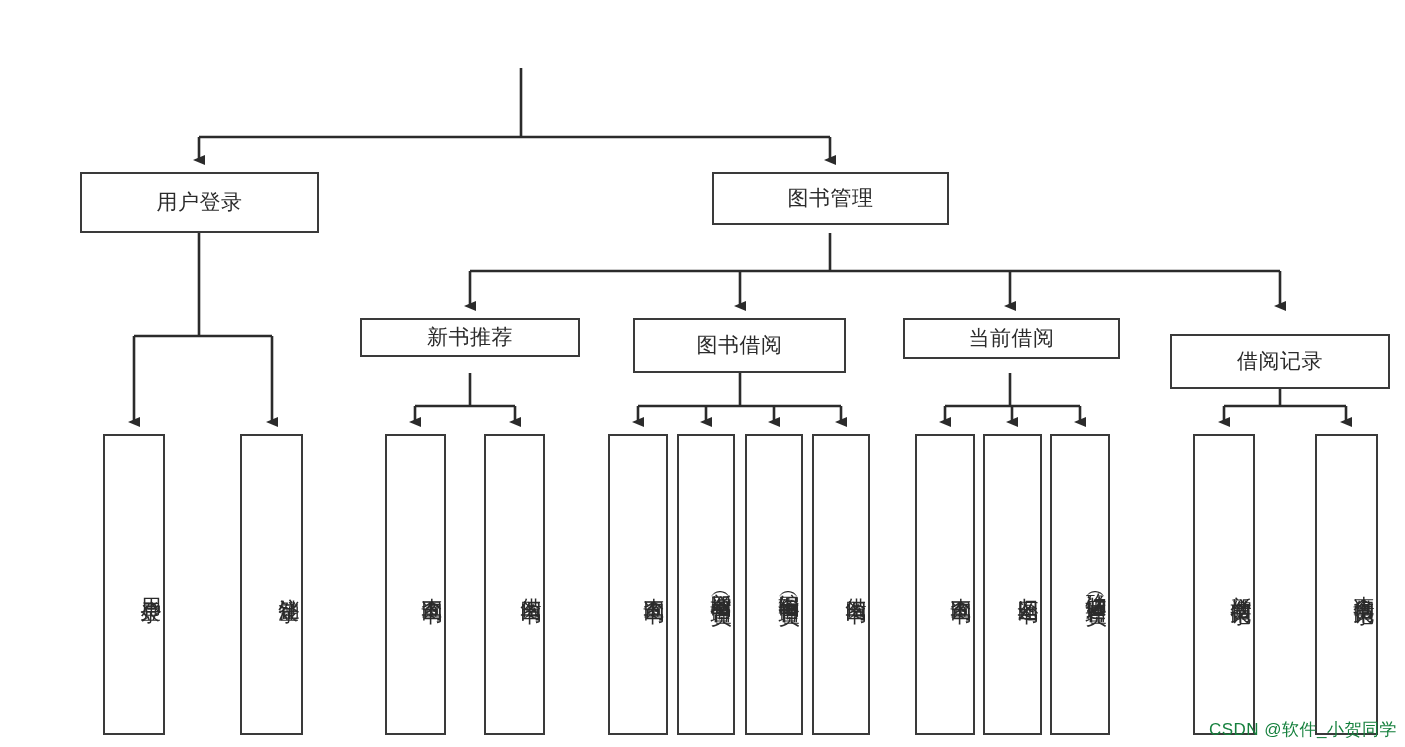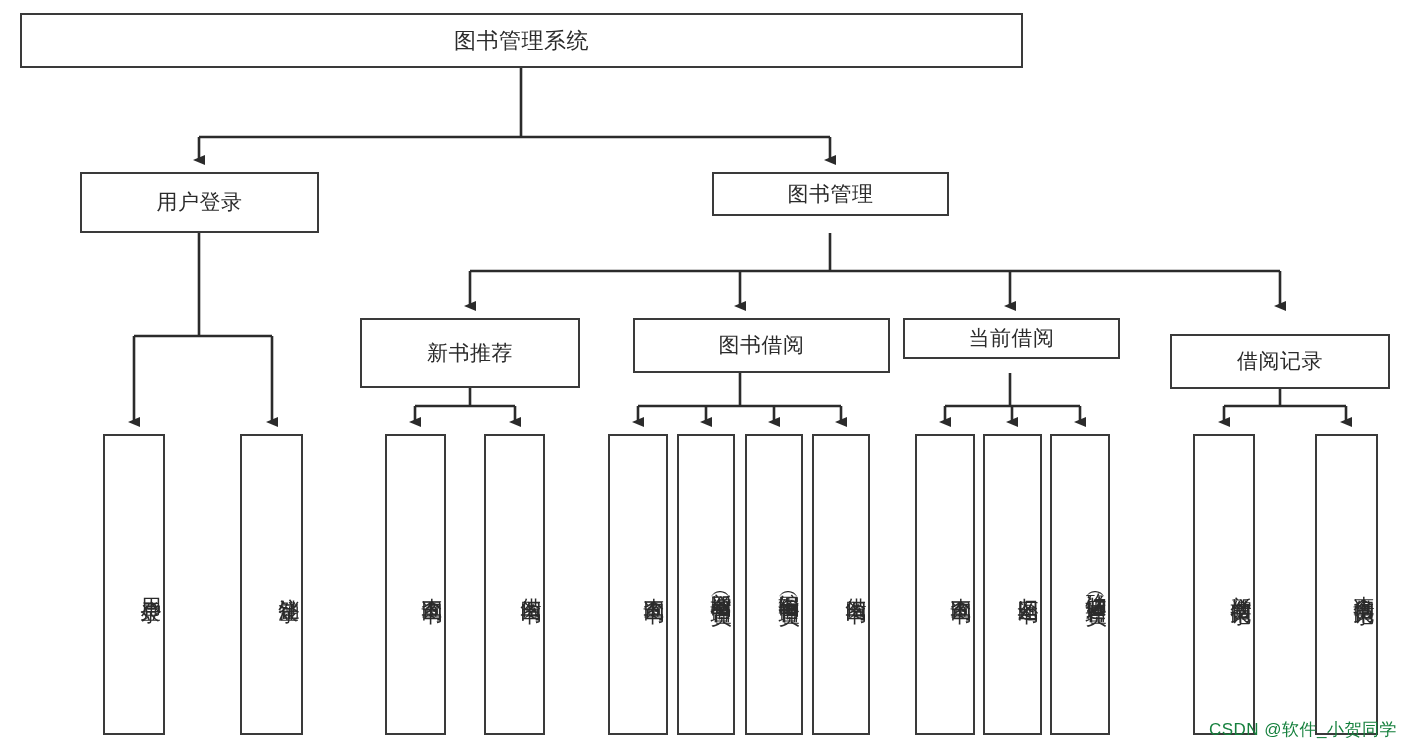--- a/index.html
+++ b/index.html
@@ -110,29 +110,28 @@
       <path d="M1012,406 L1012,422" marker-end="url(#arrow)"></path>
       <path d="M1080,406 L1080,422" marker-end="url(#arrow)"></path>
 
       <path d="M1280,373 L1280,406"></path>
       <path d="M1224,406 L1346,406"></path>
       <path d="M1224,406 L1224,422" marker-end="url(#arrow)"></path>
       <path d="M1346,406 L1346,422" marker-end="url(#arrow)"></path>
     </g>
   </svg>
 
-  <div class="node horiz root" style="left:20px; top:13px; width:1003px; height:55px;">图书管理系统</div>
 
   <div class="node horiz" style="left:80px; top:172px; width:239px; height:61px;">用户登录</div>
 
-  <div class="node horiz" style="left:712px; top:172px; width:237px; height:44px;">图书管理</div>
+  <div class="node horiz" style="left:712px; top:172px; width:237px; height:53px;">图书管理</div>
 
-  <div class="node horiz" style="left:360px; top:318px; width:220px; height:70px;">新书推荐</div>
+  <div class="node horiz" style="left:360px; top:318px; width:220px; height:39px;">新书推荐</div>
 
-  <div class="node horiz" style="left:633px; top:318px; width:257px; height:55px;">图书借阅</div>
+  <div class="node horiz" style="left:633px; top:318px; width:213px; height:55px;">图书借阅</div>
 
   <div class="node horiz" style="left:903px; top:318px; width:217px; height:41px;">当前借阅</div>
 
   <div class="node horiz" style="left:1170px; top:318px; width:220px; height:55px;margin-top:16px;">借阅记录</div>
 
   <div class="node vert" style="left:103px; top:434px; width:62px; height:301px;">用户登录</div>
 
   <div class="node vert" style="left:240px; top:434px; width:63px; height:301px;">注销登录</div>
 
   <div class="node vert" style="left:385px; top:434px; width:61px; height:301px;">查询图书</div>

